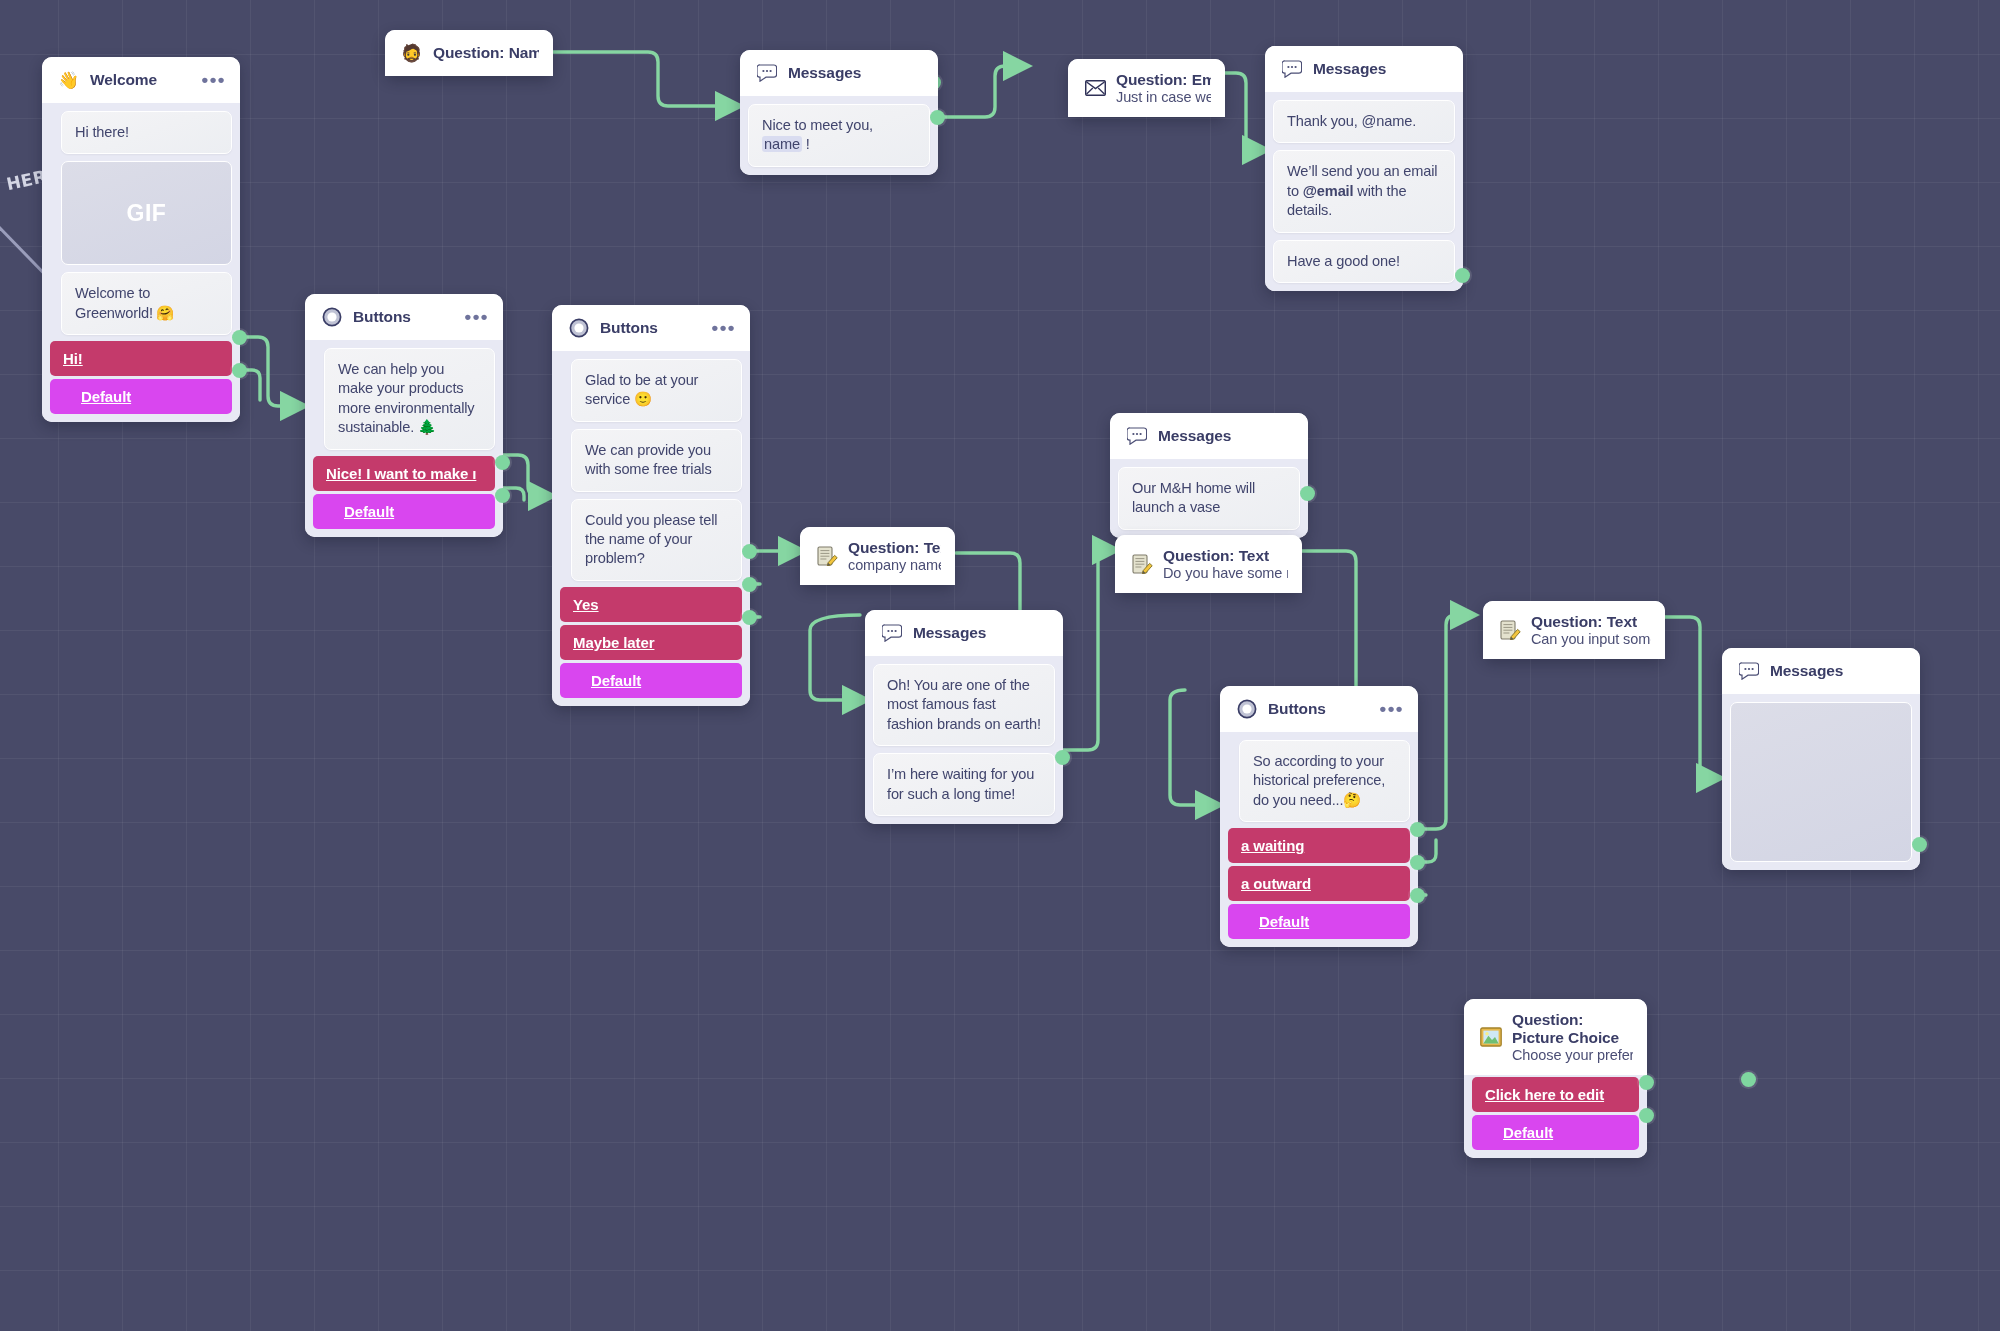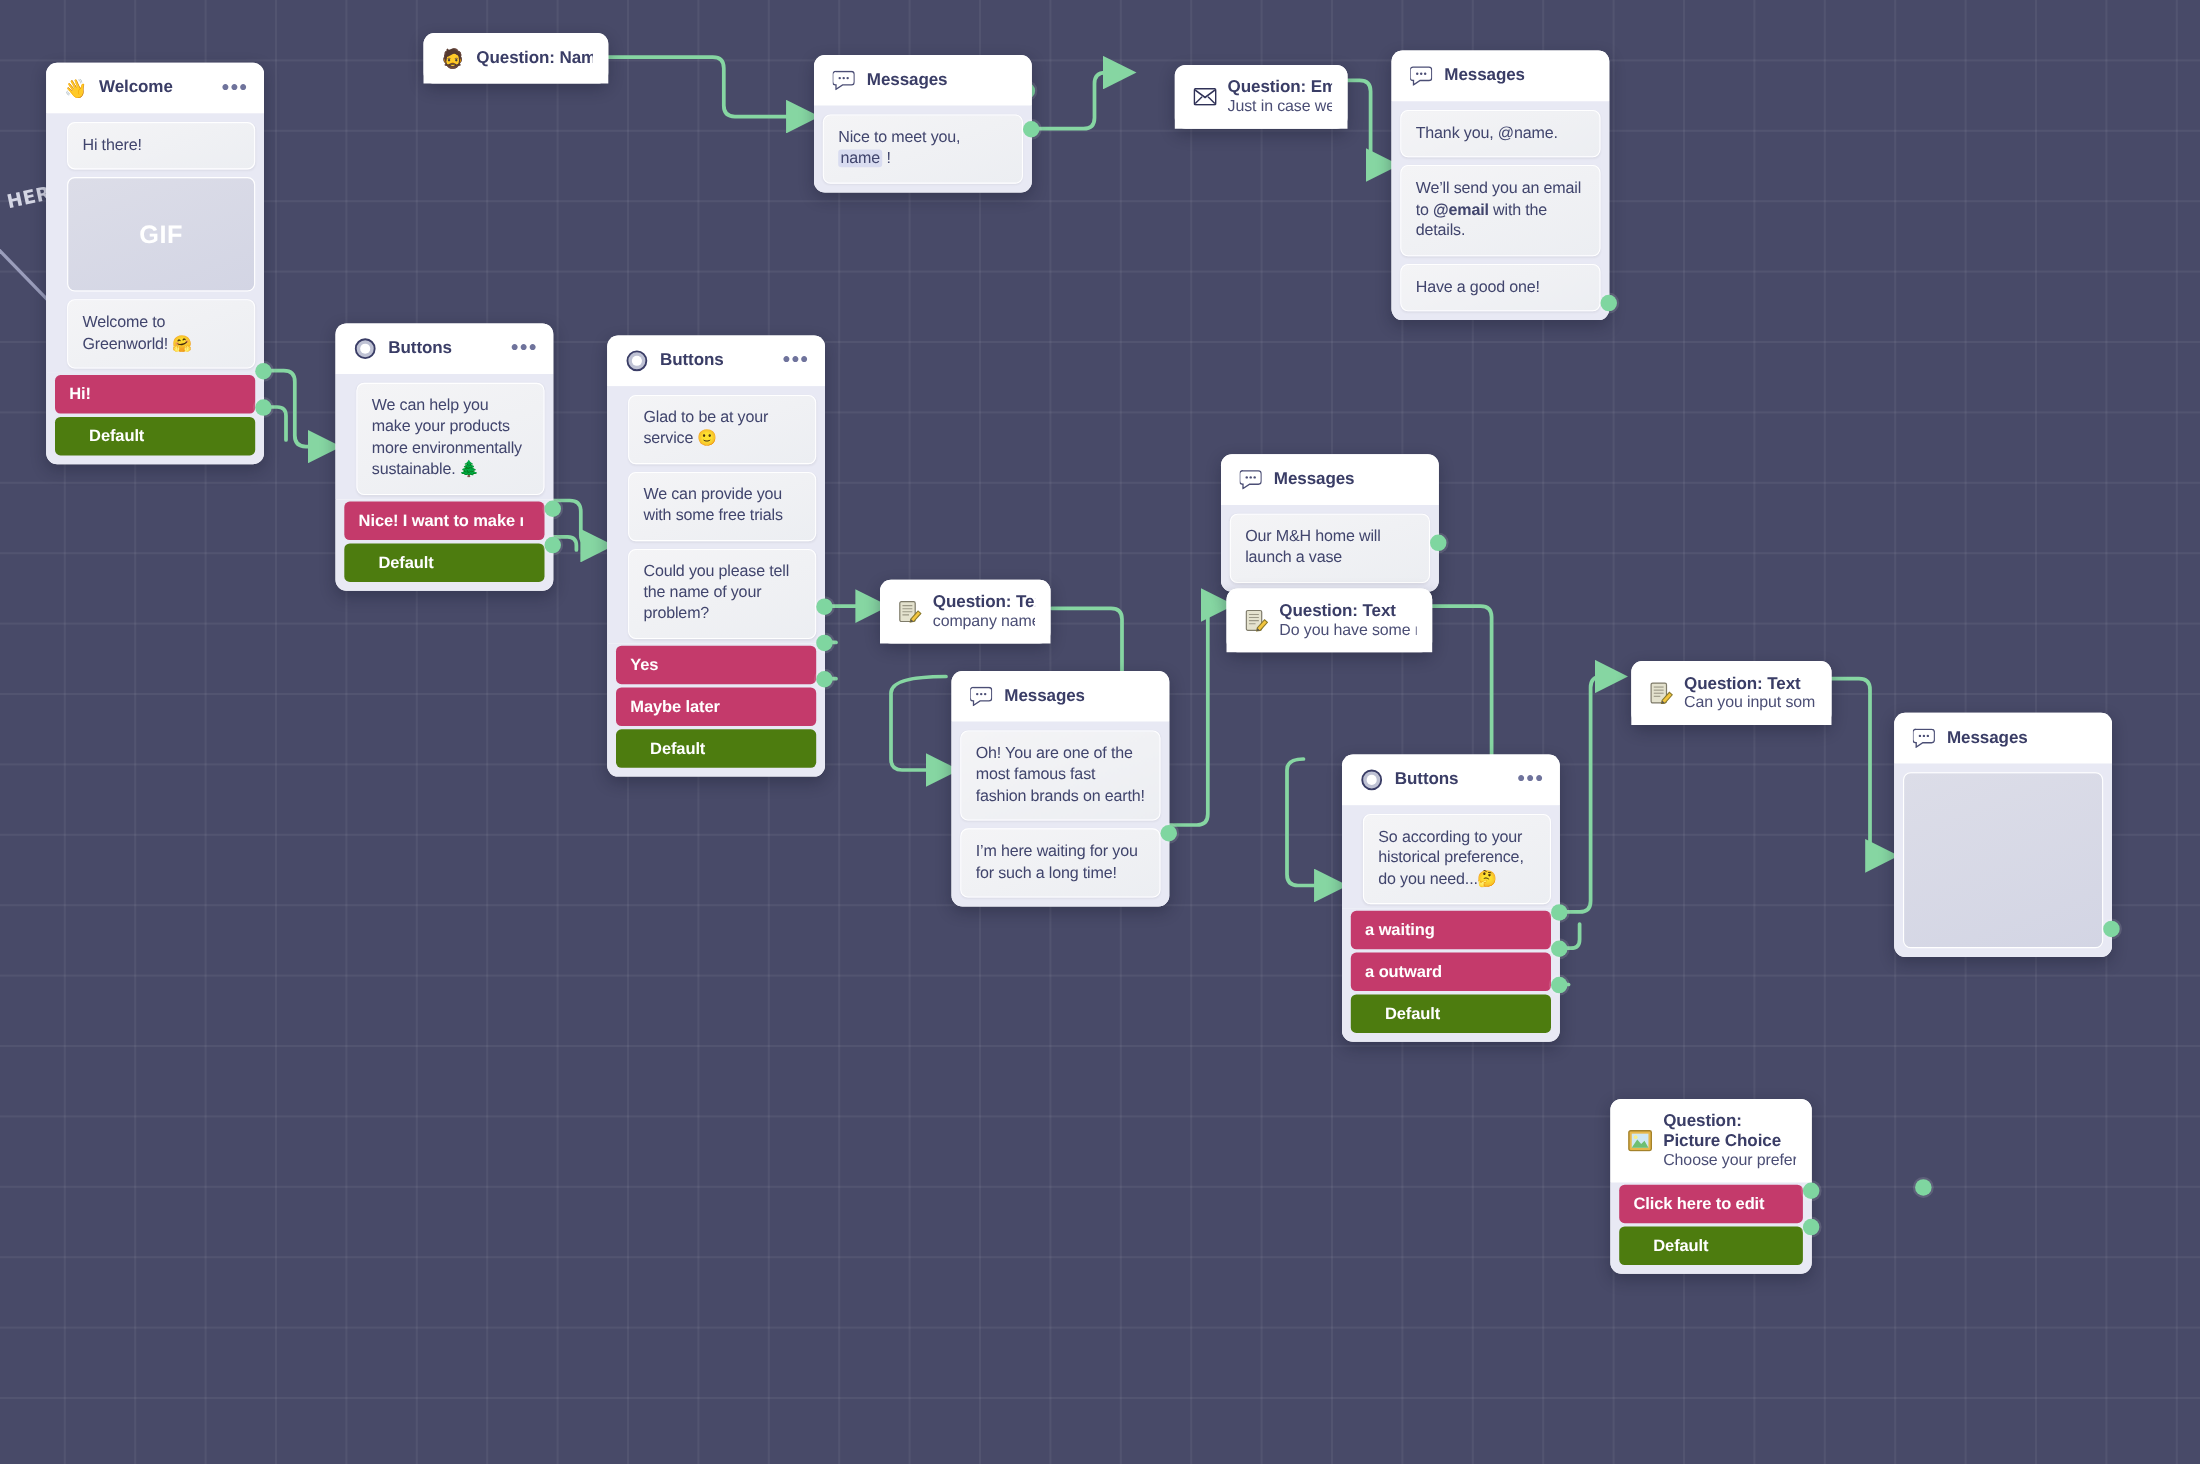--- a/index.html
+++ b/index.html
@@ -87,23 +87,24 @@
   }
   .btn-list { display: flex; flex-direction: column; gap: 3px; padding: 2px 8px 8px 8px; background: #e8e9f4;
               border-radius: 0 0 10px 10px; }
   .btn {
     border-radius: 5px;
     padding: 9px 13px;
     font-size: 15px; color: #ffffff; font-weight: bold;
     letter-spacing: -0.1px;
     white-space: nowrap; overflow: hidden;
     cursor: pointer;
+    text-decoration: underline;
   }
   .btn.primary { background: #c43a6b; }
-  .btn.default { background: #4d7c0f; padding-left: 31px; }
+  .btn.default { background: #d946ef; padding-left: 31px; }
 
   
   .port {
     position: absolute;
     width: 15px; height: 15px; border-radius: 50%;
     background: #7fd6a0;
     box-shadow: 0 0 0 2px rgba(255,255,255,0.12);
     cursor: pointer;
   }
 

